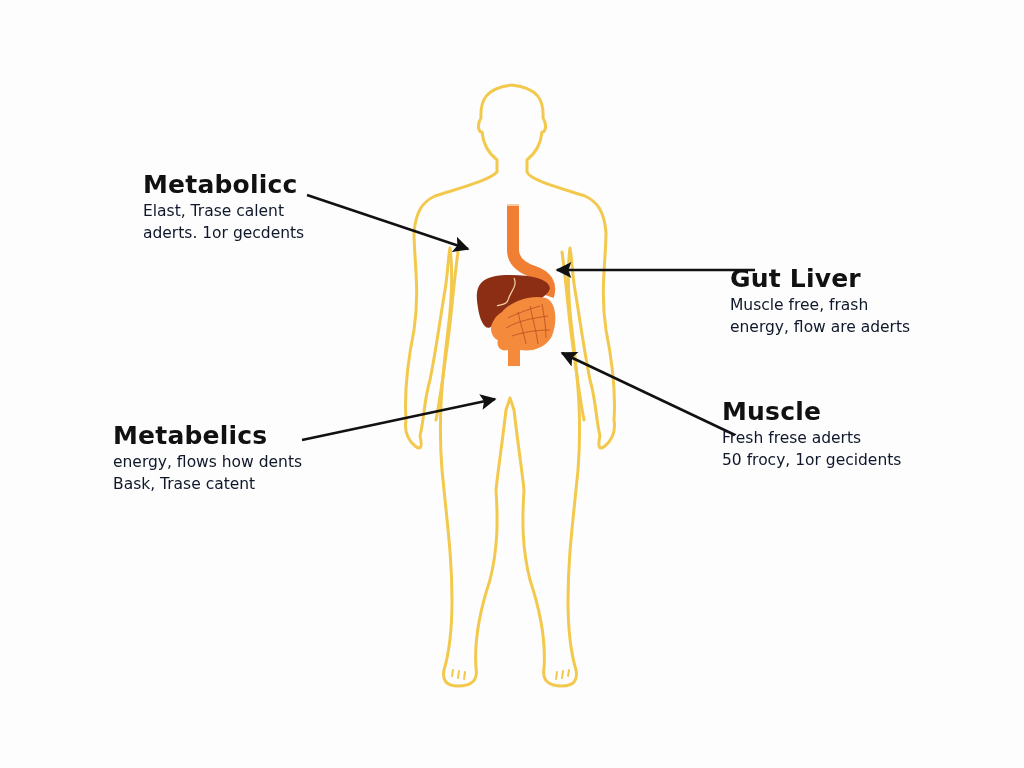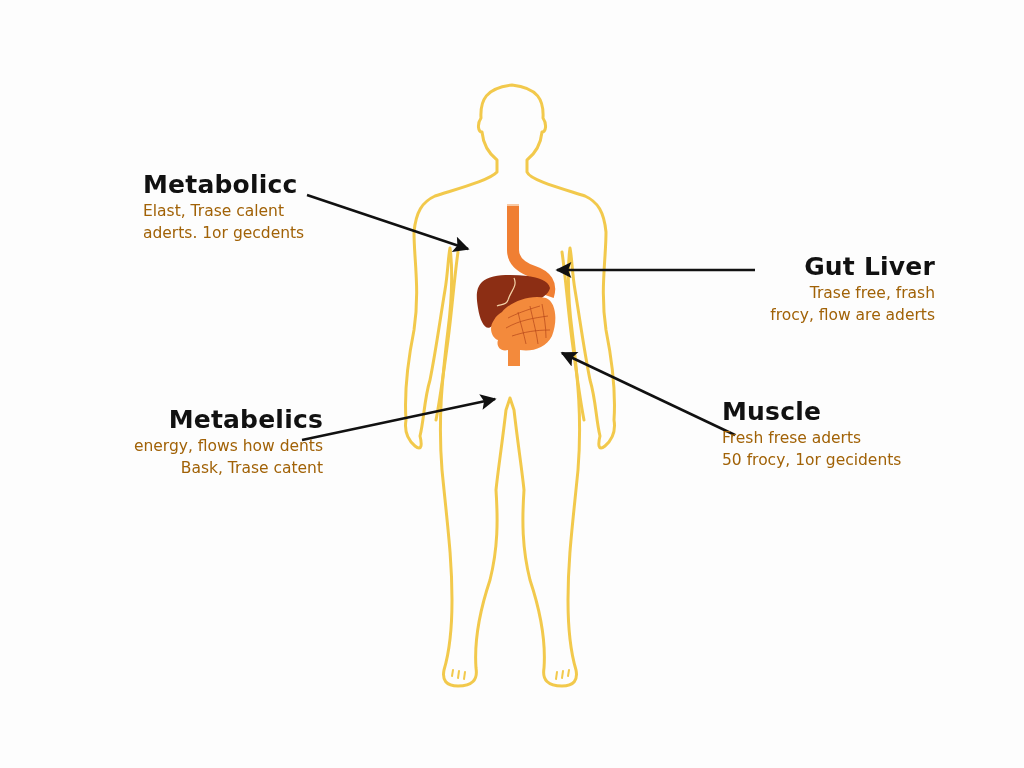--- a/index.html
+++ b/index.html
@@ -5,26 +5,26 @@
     html, body { margin: 0; padding: 0; }
     body {
       width: 1024px; height: 768px; overflow: hidden;
       background: #fdfdfd;
       font-family: "DejaVu Sans", "Liberation Sans", sans-serif;
       position: relative;
     }
     #stage { position: absolute; left: 0; top: 0; width: 1024px; height: 608px; }
     .label { position: absolute; color: #111; }
     .label .title { font-weight: bold; font-size: 25px; line-height: 30px; letter-spacing: 0.2px; }
-    .label .desc { font-size: 15.5px; line-height: 22px; color: #a16207; }
+    .label .desc { font-size: 15.5px; line-height: 22px; color: #0f172a; }
     .label.left { text-align: left; }
     .label.center { text-align: center; }
     #lbl-tl { left: 143px; top: 170px; }
-    #lbl-bl { left: 113px; top: 405px; width: 210px; text-align: right; }
-    #lbl-tr { left: 730px; top: 252px; width: 205px; text-align: right; }
+    #lbl-bl { left: 113px; top: 421px; width: 210px; text-align: left; }
+    #lbl-tr { left: 730px; top: 264px; width: 205px; text-align: left; }
     #lbl-br { left: 722px; top: 397px; width: 220px; text-align: left; }
   </style>
 </head>
 <body>
 
 <div id="stage">
   <svg width="1024" height="768" viewBox="0 0 1024 768">
     <defs>
       <marker id="ah" markerWidth="10" markerHeight="10" refX="8" refY="5" orient="auto" markerUnits="userSpaceOnUse">
         <path d="M0,0 L10,5 L0,10 Z" fill="#111"></path>
@@ -116,22 +116,22 @@
   </svg>
 
   <div class="label left" id="lbl-tl">
     <div class="title">Metabolicc</div>
     <div class="desc">Elast, Trase calent</div>
     <div class="desc">aderts. 1or gecdents</div>
   </div>
 
   <div class="label center" id="lbl-tr">
     <div class="title">Gut Liver</div>
-    <div class="desc">Trase free, frash</div>
-    <div class="desc">frocy, flow are aderts</div>
+    <div class="desc">Muscle free, frash</div>
+    <div class="desc">energy, flow are aderts</div>
   </div>
 
   <div class="label center" id="lbl-bl">
     <div class="title">Metabelics</div>
     <div class="desc">energy, flows how dents</div>
     <div class="desc">Bask, Trase catent</div>
   </div>
 
   <div class="label center" id="lbl-br">
     <div class="title">Muscle</div>

